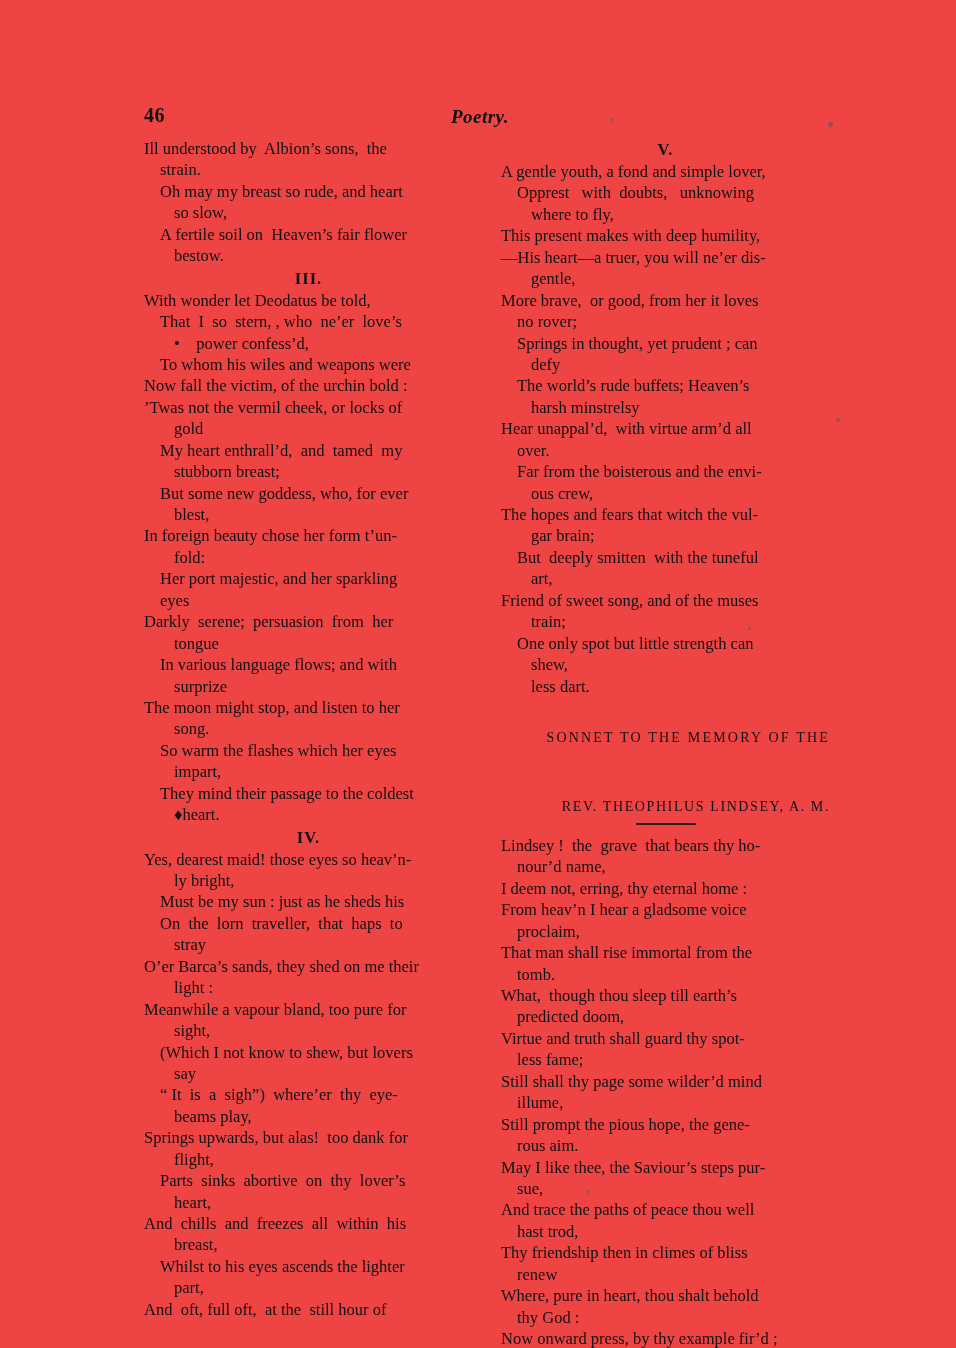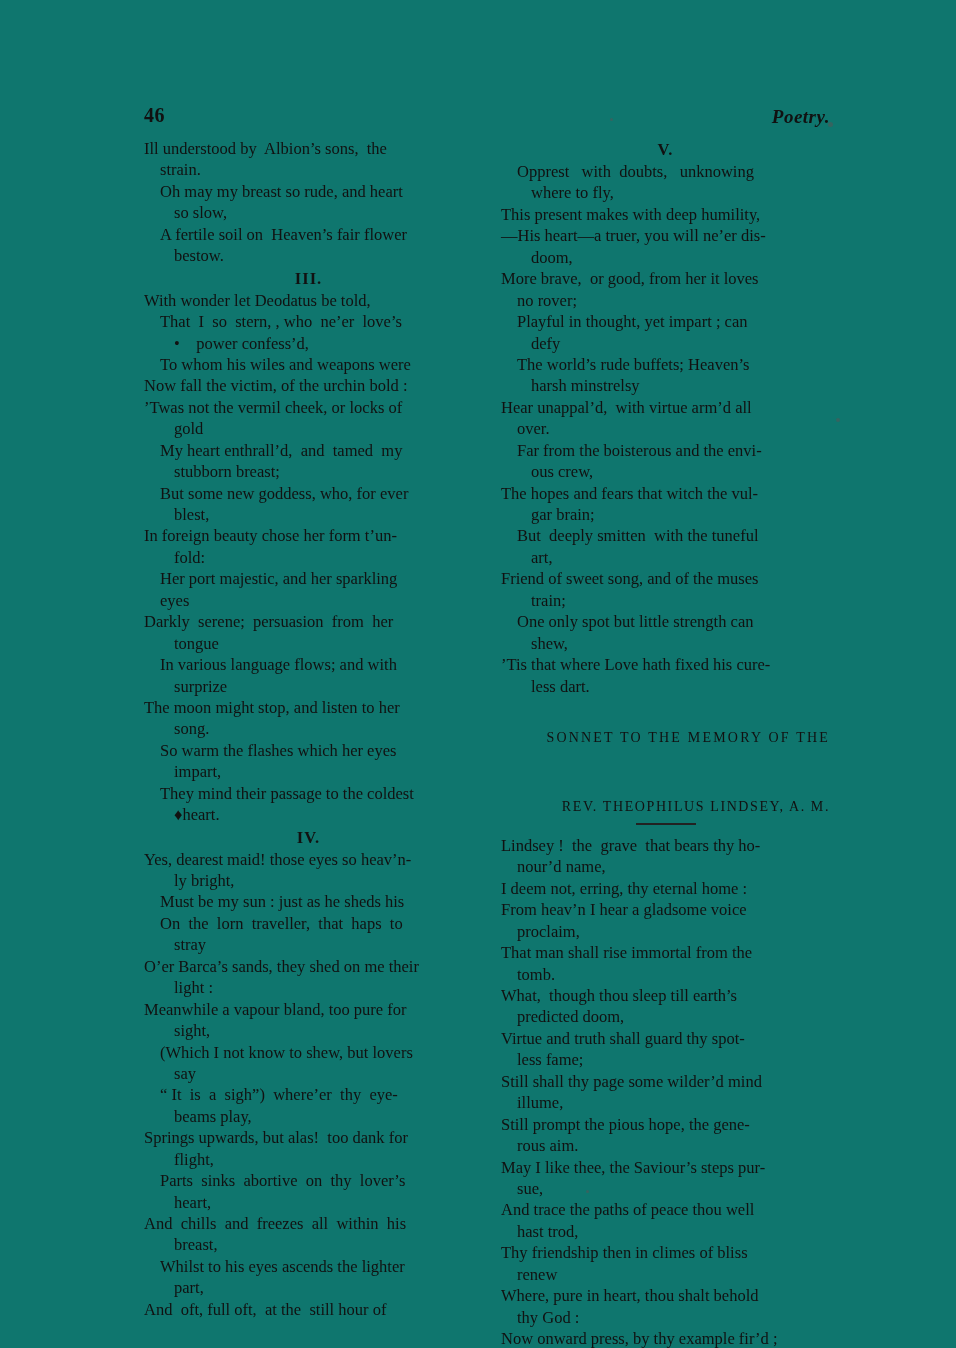--- a/index.html
+++ b/index.html
@@ -11,21 +11,21 @@
     width: 956px;
     height: 1348px;
     position: relative;
     font-family: "Liberation Serif", serif;
     color: #111;
     overflow: hidden;
   }
   .page {
     position: absolute;
     inset: 0;
-    background: #0f766e;
+    background: #ef4444;
   }
   .page-inner {
     position: absolute;
     left: 130px;
     top: 100px;
     width: 700px;
   }
   .header-row {
     position: relative;
     height: 34px;
@@ -36,21 +36,21 @@
     top: 4px;
     font-size: 20px;
     font-weight: bold;
     letter-spacing: 0.5px;
   }
   .running-head {
     position: absolute;
     left: 0;
     right: 0;
     top: 6px;
-    text-align: right;
+    text-align: center;
     font-size: 19px;
     font-style: italic;
     font-weight: bold;
     letter-spacing: 0.5px;
   }
   .columns {
     display: flex;
     gap: 26px;
     margin-top: 4px;
   }
@@ -173,44 +173,44 @@
             <div class="line i2">breast,</div>
             <div class="line i1">Whilst to his eyes ascends the lighter</div>
             <div class="line i2">part,</div>
             <div class="line i0">And  oft, full oft,  at the  still hour of</div>
           </div>
       </div>
 
       <div class="col col-right">
         <div id="right-blocks">
             <div class="stanza-num">V.</div>
+            <div class="line i0">A gentle youth, a fond and simple lover,</div>
             <div class="line i1">Opprest   with  doubts,   unknowing</div>
             <div class="line i2">where to fly,</div>
             <div class="line i0">This present makes with deep humility,</div>
             <div class="line i0">—His heart—a truer, you will ne’er dis-</div>
-            <div class="line i2">doom,</div>
+            <div class="line i2">gentle,</div>
             <div class="line i0">More brave,  or good, from her it loves</div>
             <div class="line i1">no rover;</div>
-            <div class="line i1">Playful in thought, yet impart ; can</div>
+            <div class="line i1">Springs in thought, yet prudent ; can</div>
             <div class="line i2">defy</div>
             <div class="line i1">The world’s rude buffets; Heaven’s</div>
             <div class="line i2">harsh minstrelsy</div>
             <div class="line i0">Hear unappal’d,  with virtue arm’d all</div>
             <div class="line i1">over.</div>
             <div class="line i1">Far from the boisterous and the envi-</div>
             <div class="line i2">ous crew,</div>
             <div class="line i0">The hopes and fears that witch the vul-</div>
             <div class="line i2">gar brain;</div>
             <div class="line i1">But  deeply smitten  with the tuneful</div>
             <div class="line i2">art,</div>
             <div class="line i0">Friend of sweet song, and of the muses</div>
             <div class="line i2">train;</div>
             <div class="line i1">One only spot but little strength can</div>
             <div class="line i2">shew,</div>
-            <div class="line i0">’Tis that where Love hath fixed his cure-</div>
             <div class="line i2">less dart.</div>
           </div>
 
         <div class="sonnet-title">
           <div class="l1">SONNET  TO  THE  MEMORY  OF  THE</div>
           <div class="l2">REV. THEOPHILUS LINDSEY, A. M.</div>
         </div>
         <div class="rule"></div>
 
         <div id="sonnet-blocks">

